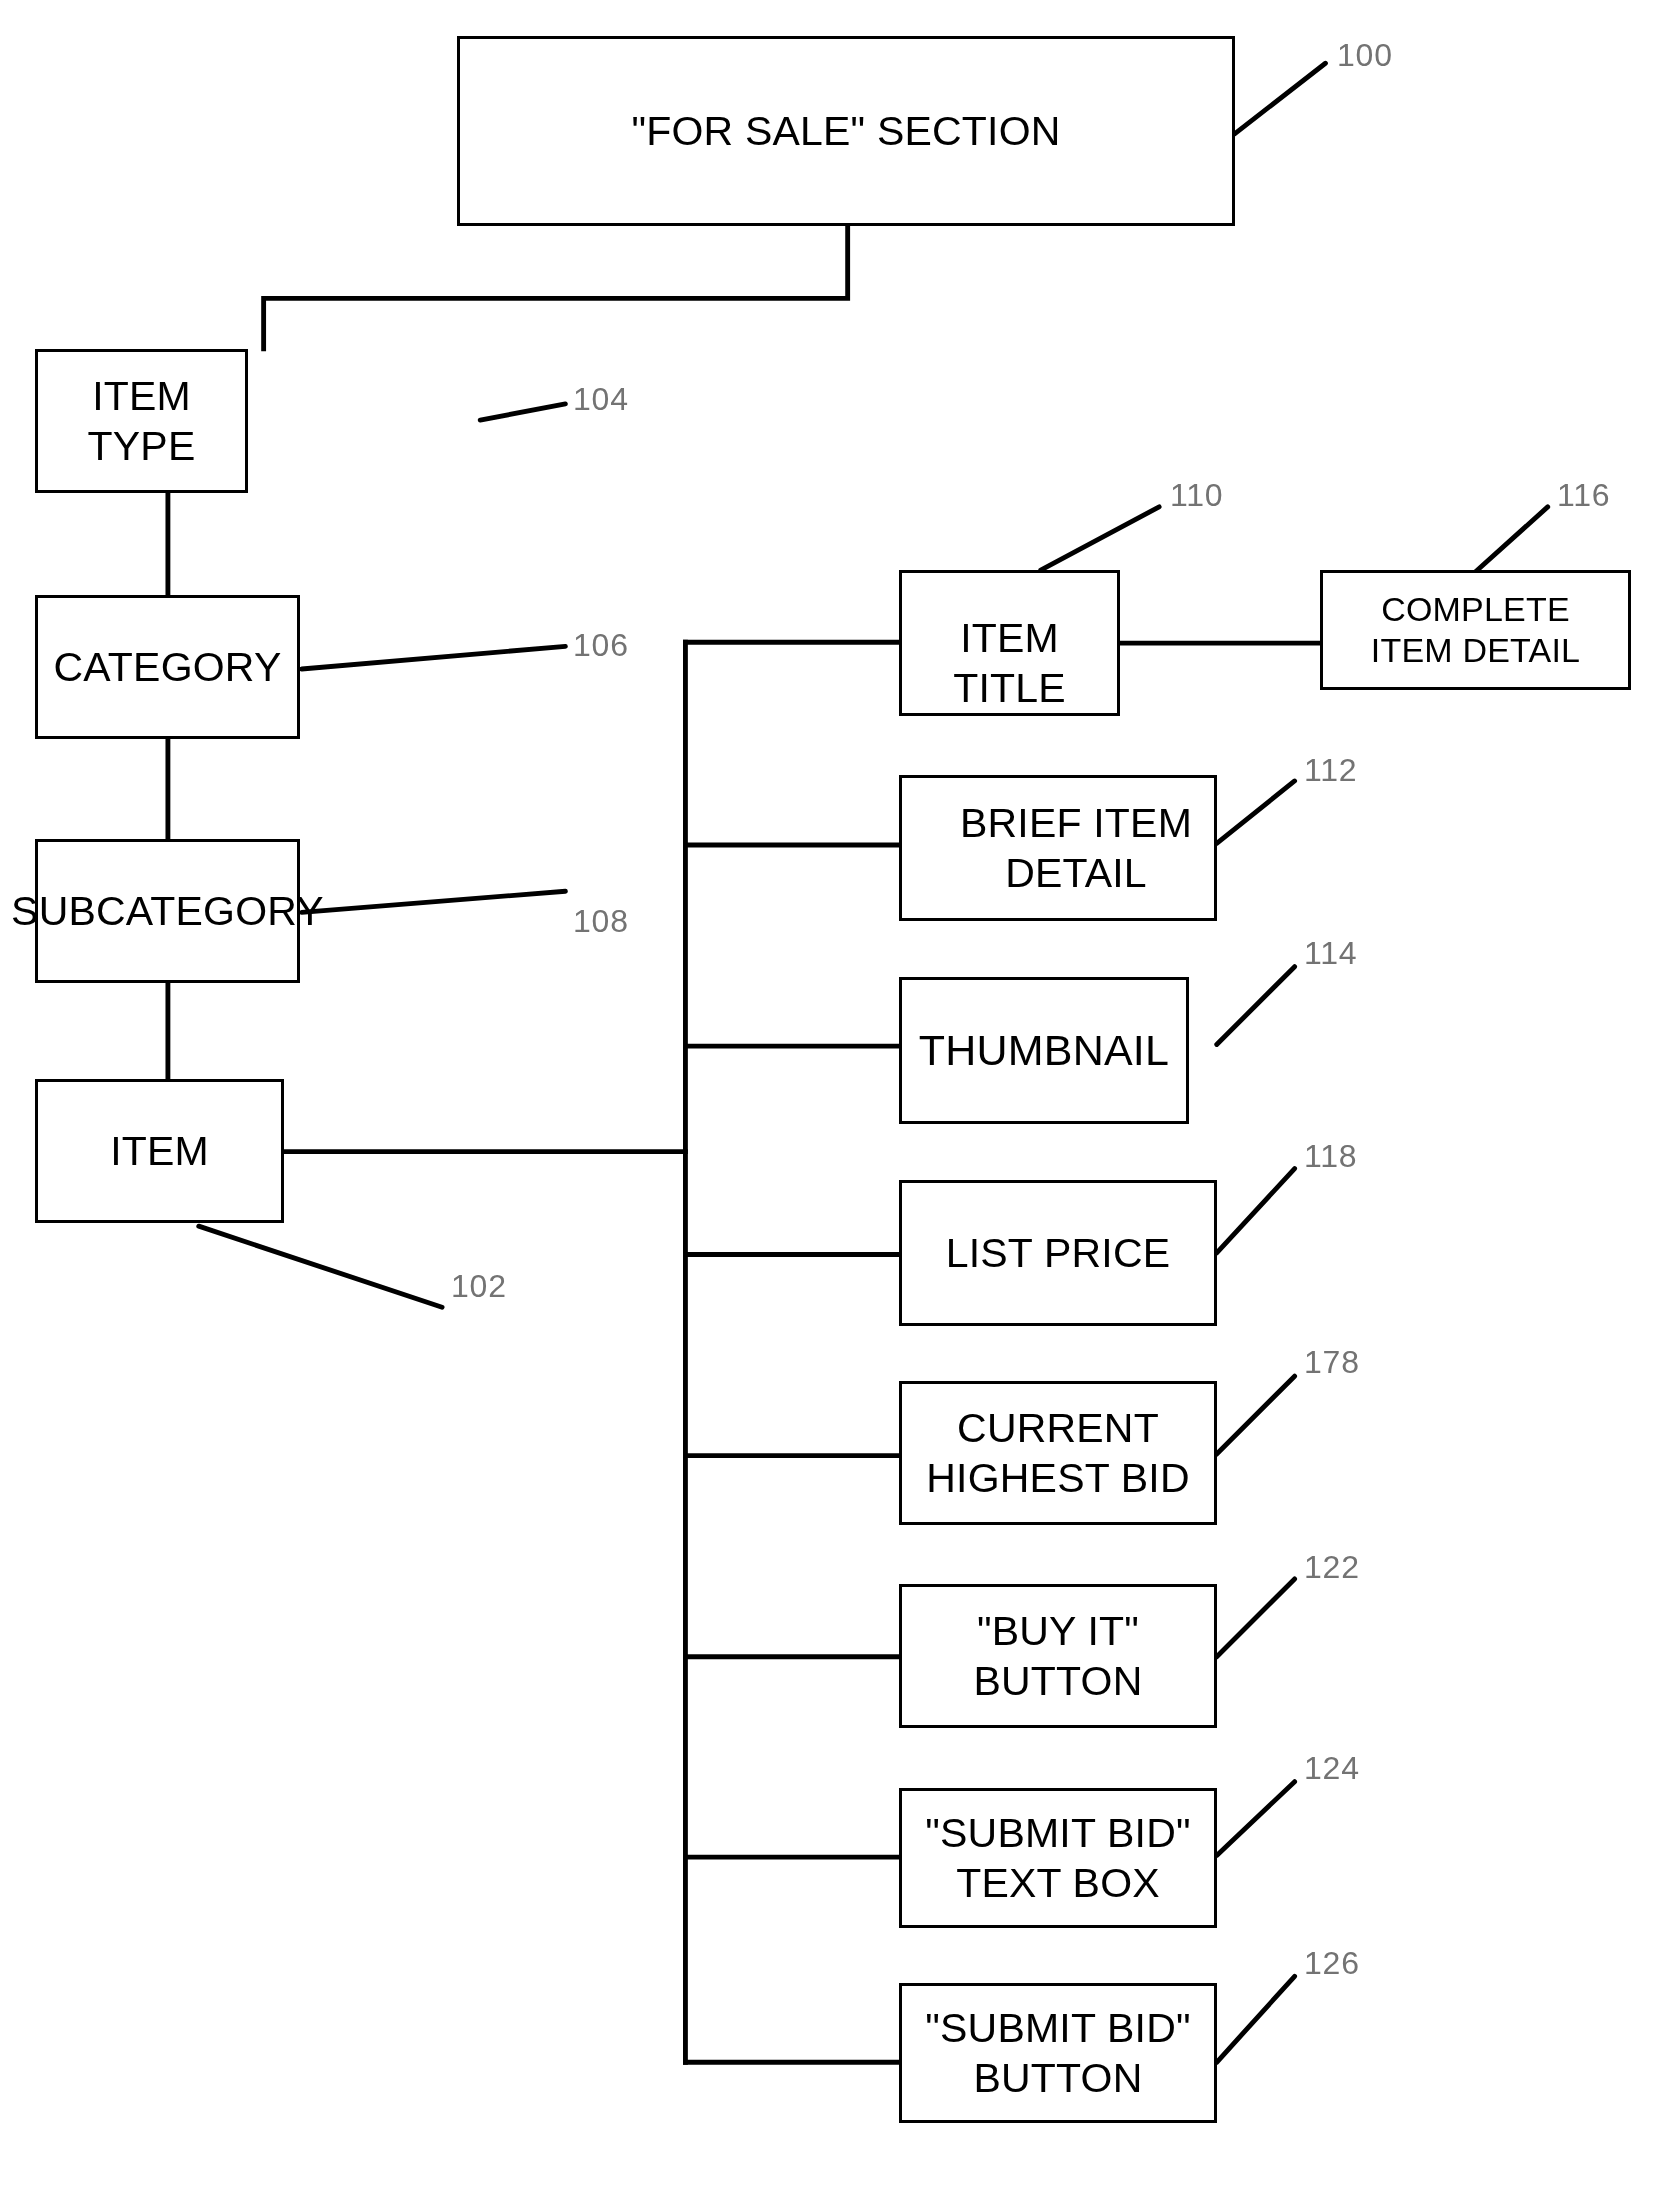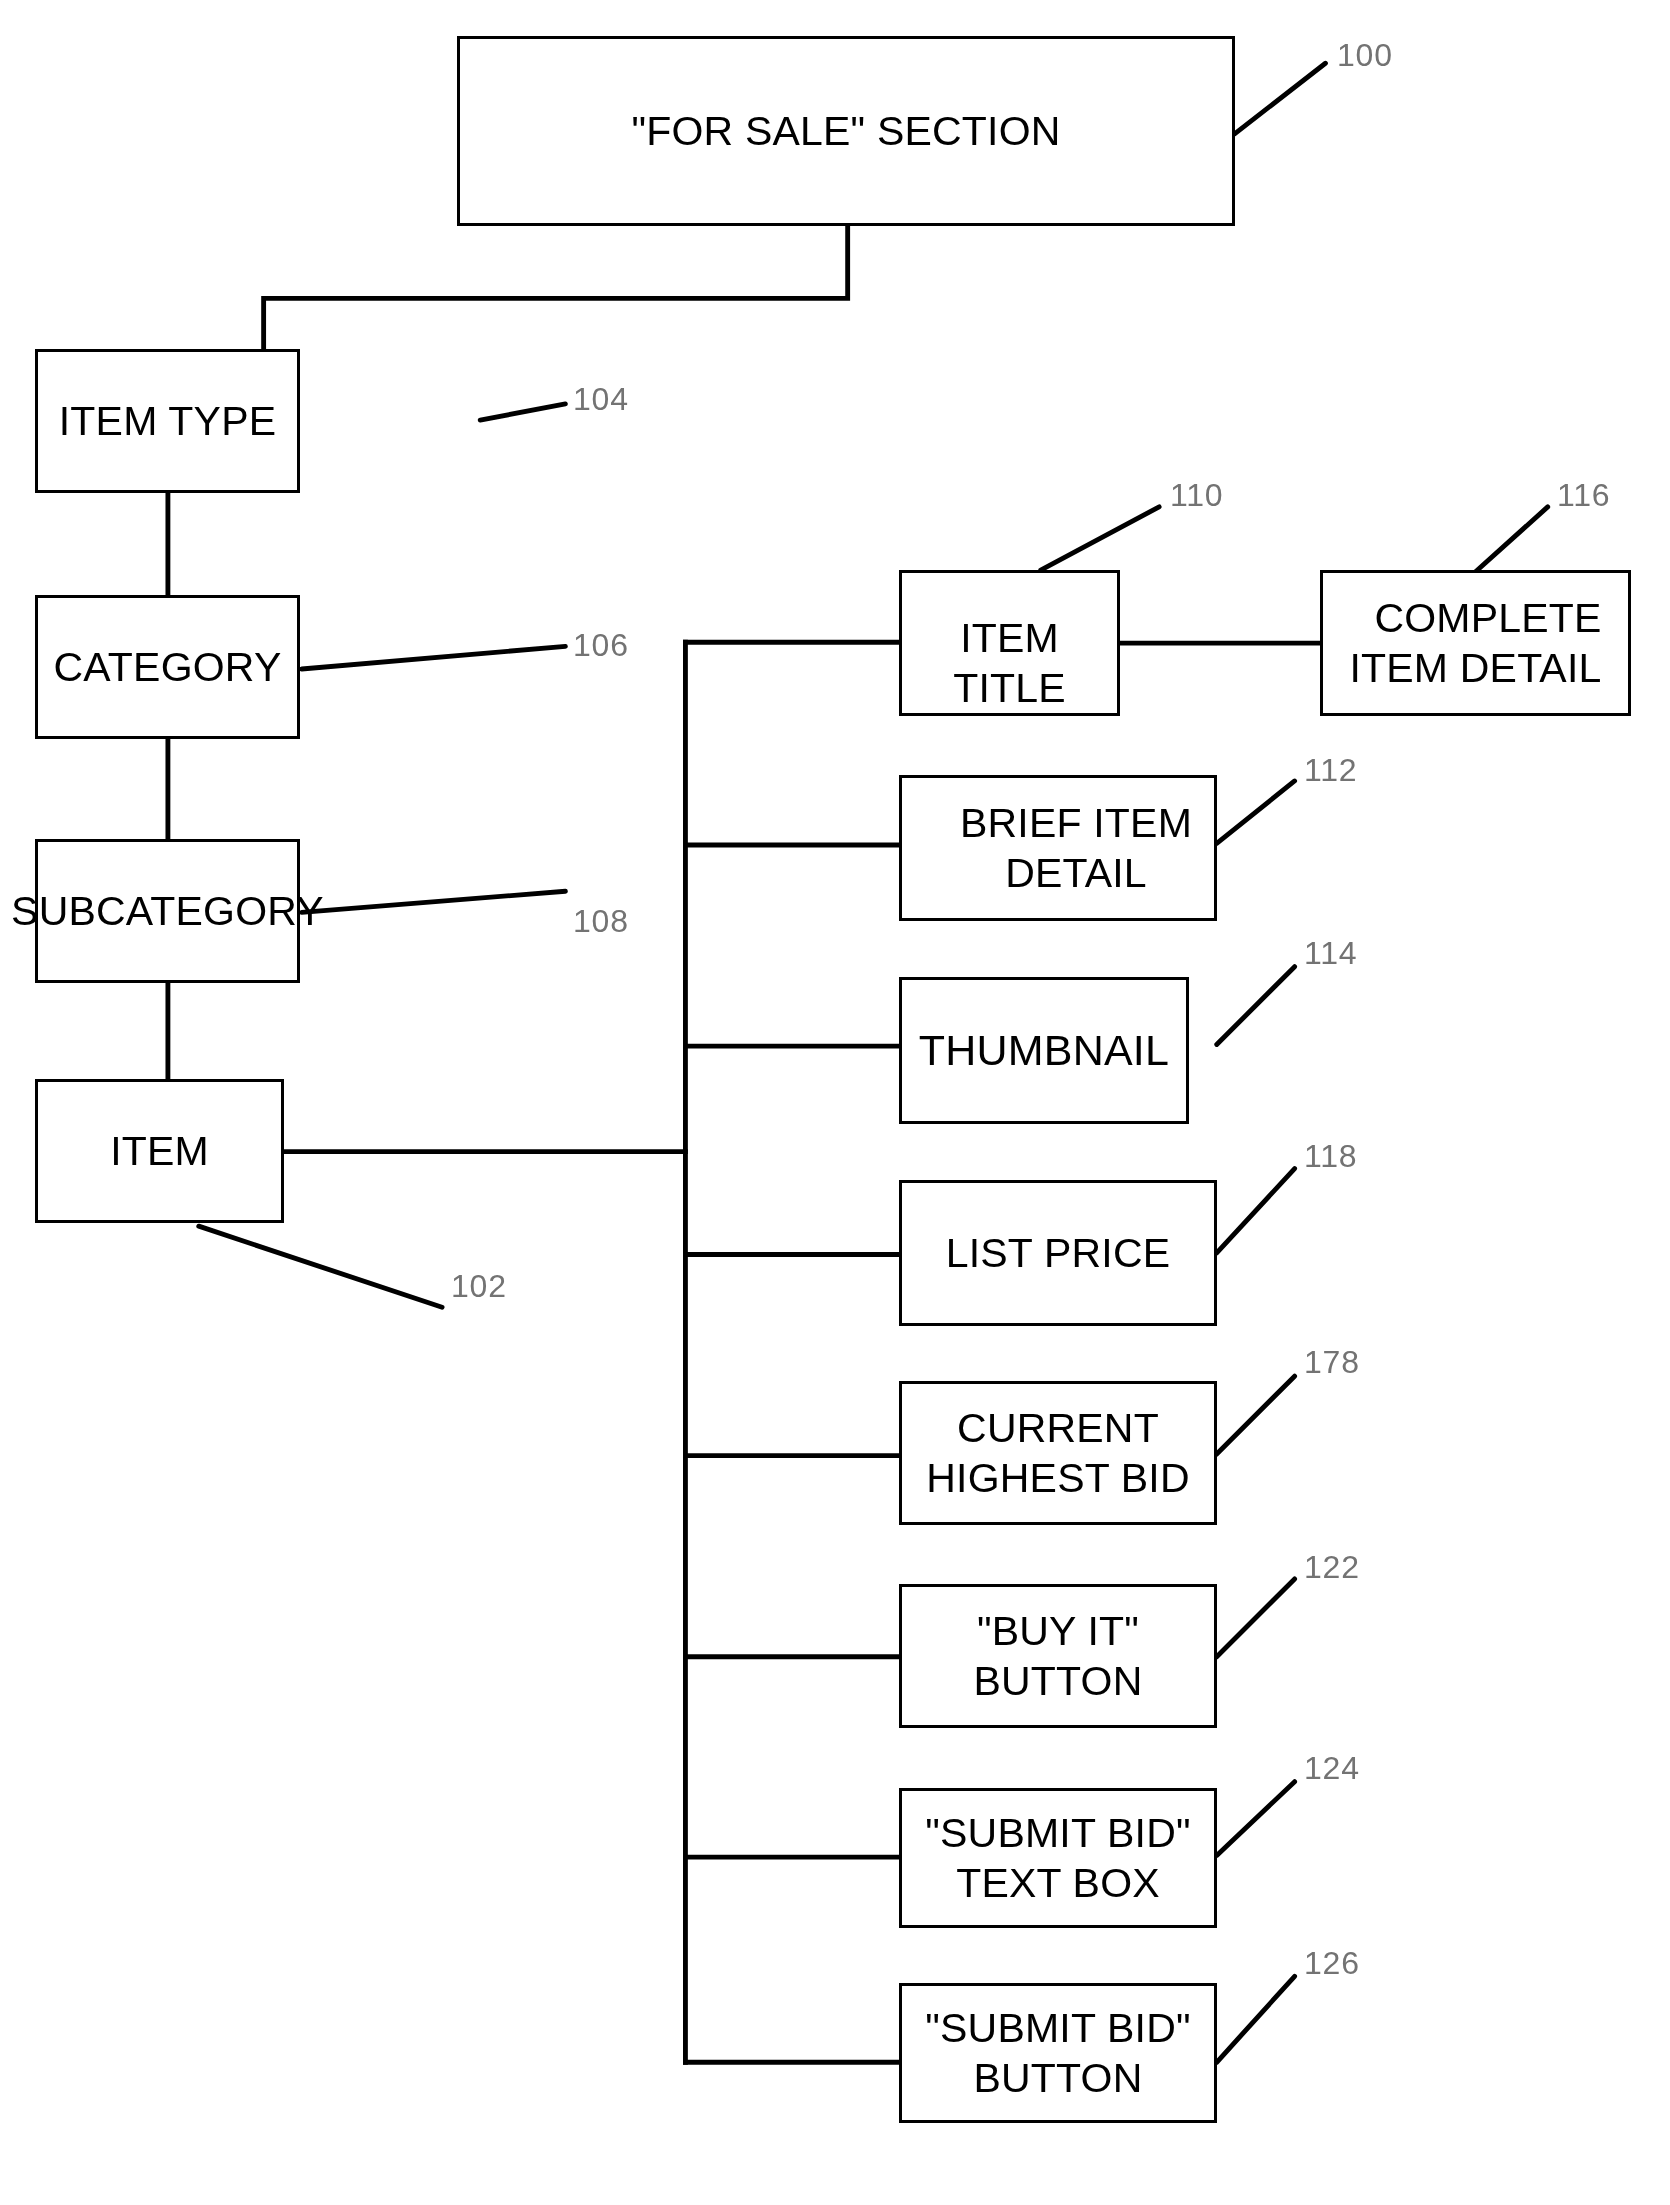--- a/index.html
+++ b/index.html
@@ -94,36 +94,36 @@
         <path d="M1500,2043 L1596,1947"></path>
         <path d="M1500,2288 L1596,2197"></path>
         <path d="M1500,2543 L1596,2437"></path>
       </g>
   </svg>
 
   <div id="node-layer">
       <div class="node" style="left: 457px; top: 36px; width: 778px; height: 190px; font-size: 41px;">
         <span class="label">"FOR SALE" SECTION</span>
       </div>
-      <div class="node" style="left: 35px; top: 349px; width: 265px; height: 144px; font-size: 41px;">
+      <div class="node" style="left: 35px; top: 349px; width: 213px; height: 144px; font-size: 41px;">
         <span class="label">ITEM TYPE</span>
       </div>
       <div class="node" style="left: 35px; top: 595px; width: 265px; height: 144px; font-size: 41px;">
         <span class="label">CATEGORY</span>
       </div>
       <div class="node" style="left: 35px; top: 839px; width: 265px; height: 144px; font-size: 41px;">
         <span class="label">SUBCATEGORY</span>
       </div>
       <div class="node" style="left: 35px; top: 1079px; width: 249px; height: 144px; font-size: 41px;">
         <span class="label">ITEM</span>
       </div>
       <div class="node" style="left: 899px; top: 570px; width: 221px; height: 146px; font-size: 41px; align-items: flex-end;">
         <span class="label">ITEM TITLE</span>
       </div>
-      <div class="node" style="left: 1320px; top: 570px; width: 311px; height: 146px; font-size: 41px; text-align: right;">
+      <div class="node" style="left: 1320px; top: 570px; width: 311px; height: 120px; font-size: 34px;">
         <span class="label">COMPLETE
 ITEM DETAIL</span>
       </div>
       <div class="node" style="left: 899px; top: 775px; width: 318px; height: 146px; font-size: 41px; padding-left: 36px;">
         <span class="label">BRIEF ITEM
 DETAIL</span>
       </div>
       <div class="node" style="left: 899px; top: 977px; width: 290px; height: 147px; font-size: 43px;">
         <span class="label">THUMBNAIL</span>
       </div>

